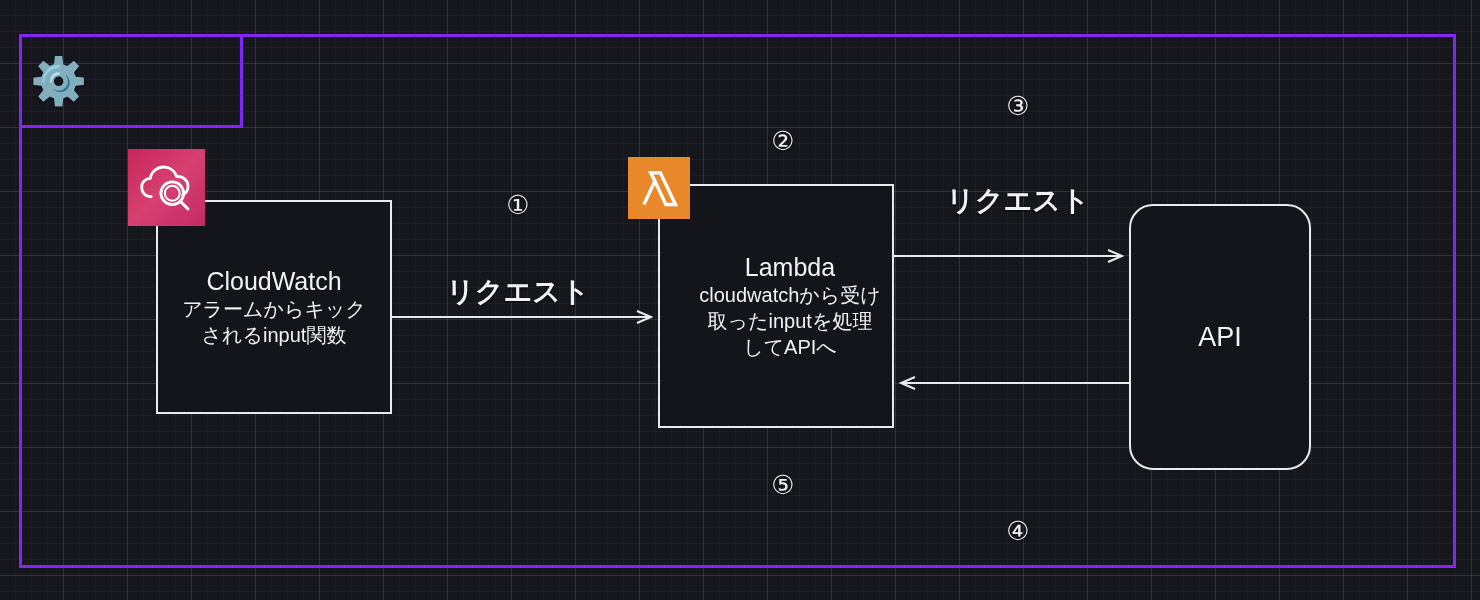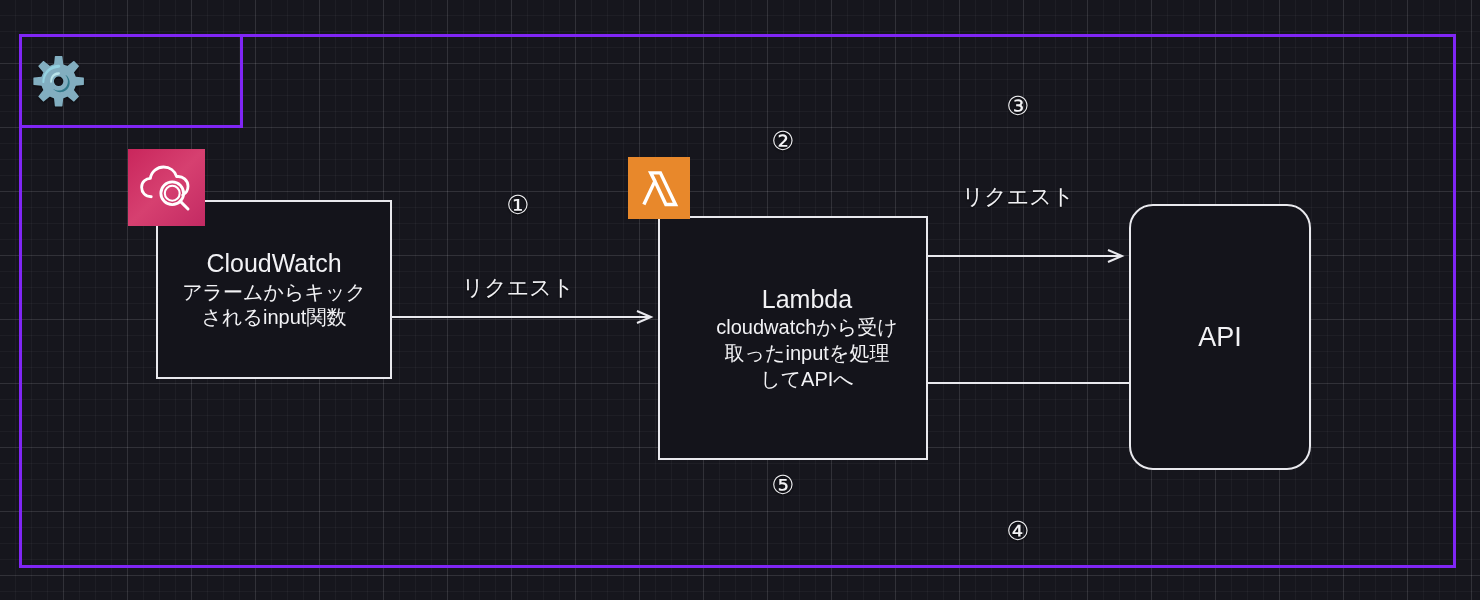--- a/index.html
+++ b/index.html
@@ -83,22 +83,22 @@
     line-height: 1.26;
     font-weight: normal;
   }
   .node .node-desc {
     font-size: 20px;
     line-height: 1.28;
     white-space: pre-line;
     font-weight: normal;
   }
 
-  #node-cloudwatch { left: 156px; top: 200px; width: 236px; height: 179px; }
-  #node-lambda     { left: 658px; top: 216px; width: 270px; height: 244px; padding-left: 28px; }
+  #node-cloudwatch { left: 156px; top: 200px; width: 236px; height: 214px; }
+  #node-lambda     { left: 658px; top: 184px; width: 236px; height: 244px; padding-left: 28px; }
   #node-api        { left: 1129px; top: 204px; width: 182px; height: 266px;
                      border-radius: 24px; }
   #node-api .node-title { font-size: 27px; }
 
   
   .svc-icon {
     position: absolute;
     display: flex;
     align-items: center;
     justify-content: center;
@@ -116,22 +116,22 @@
   .conn { position: absolute; overflow: visible; }
   .conn line, .conn path { stroke: #e9e9ee; stroke-width: 2; fill: none; }
 
   
   .edge-label {
     position: absolute;
     text-align: center;
     white-space: pre-line;
   }
   .edge-label .lbl-main {
-    font-size: 22px;
-    font-weight: normal;
+    font-size: 28px;
+    font-weight: bold;
     line-height: 1.3;
     text-shadow: 0 1px 2px rgba(0,0,0,.85);
   }
   .edge-label .lbl-sub {
     font-size: 16px;
     line-height: 1.45;
     white-space: pre-line;
     text-shadow: 0 1px 2px rgba(0,0,0,.85);
   }
   .step-num {

